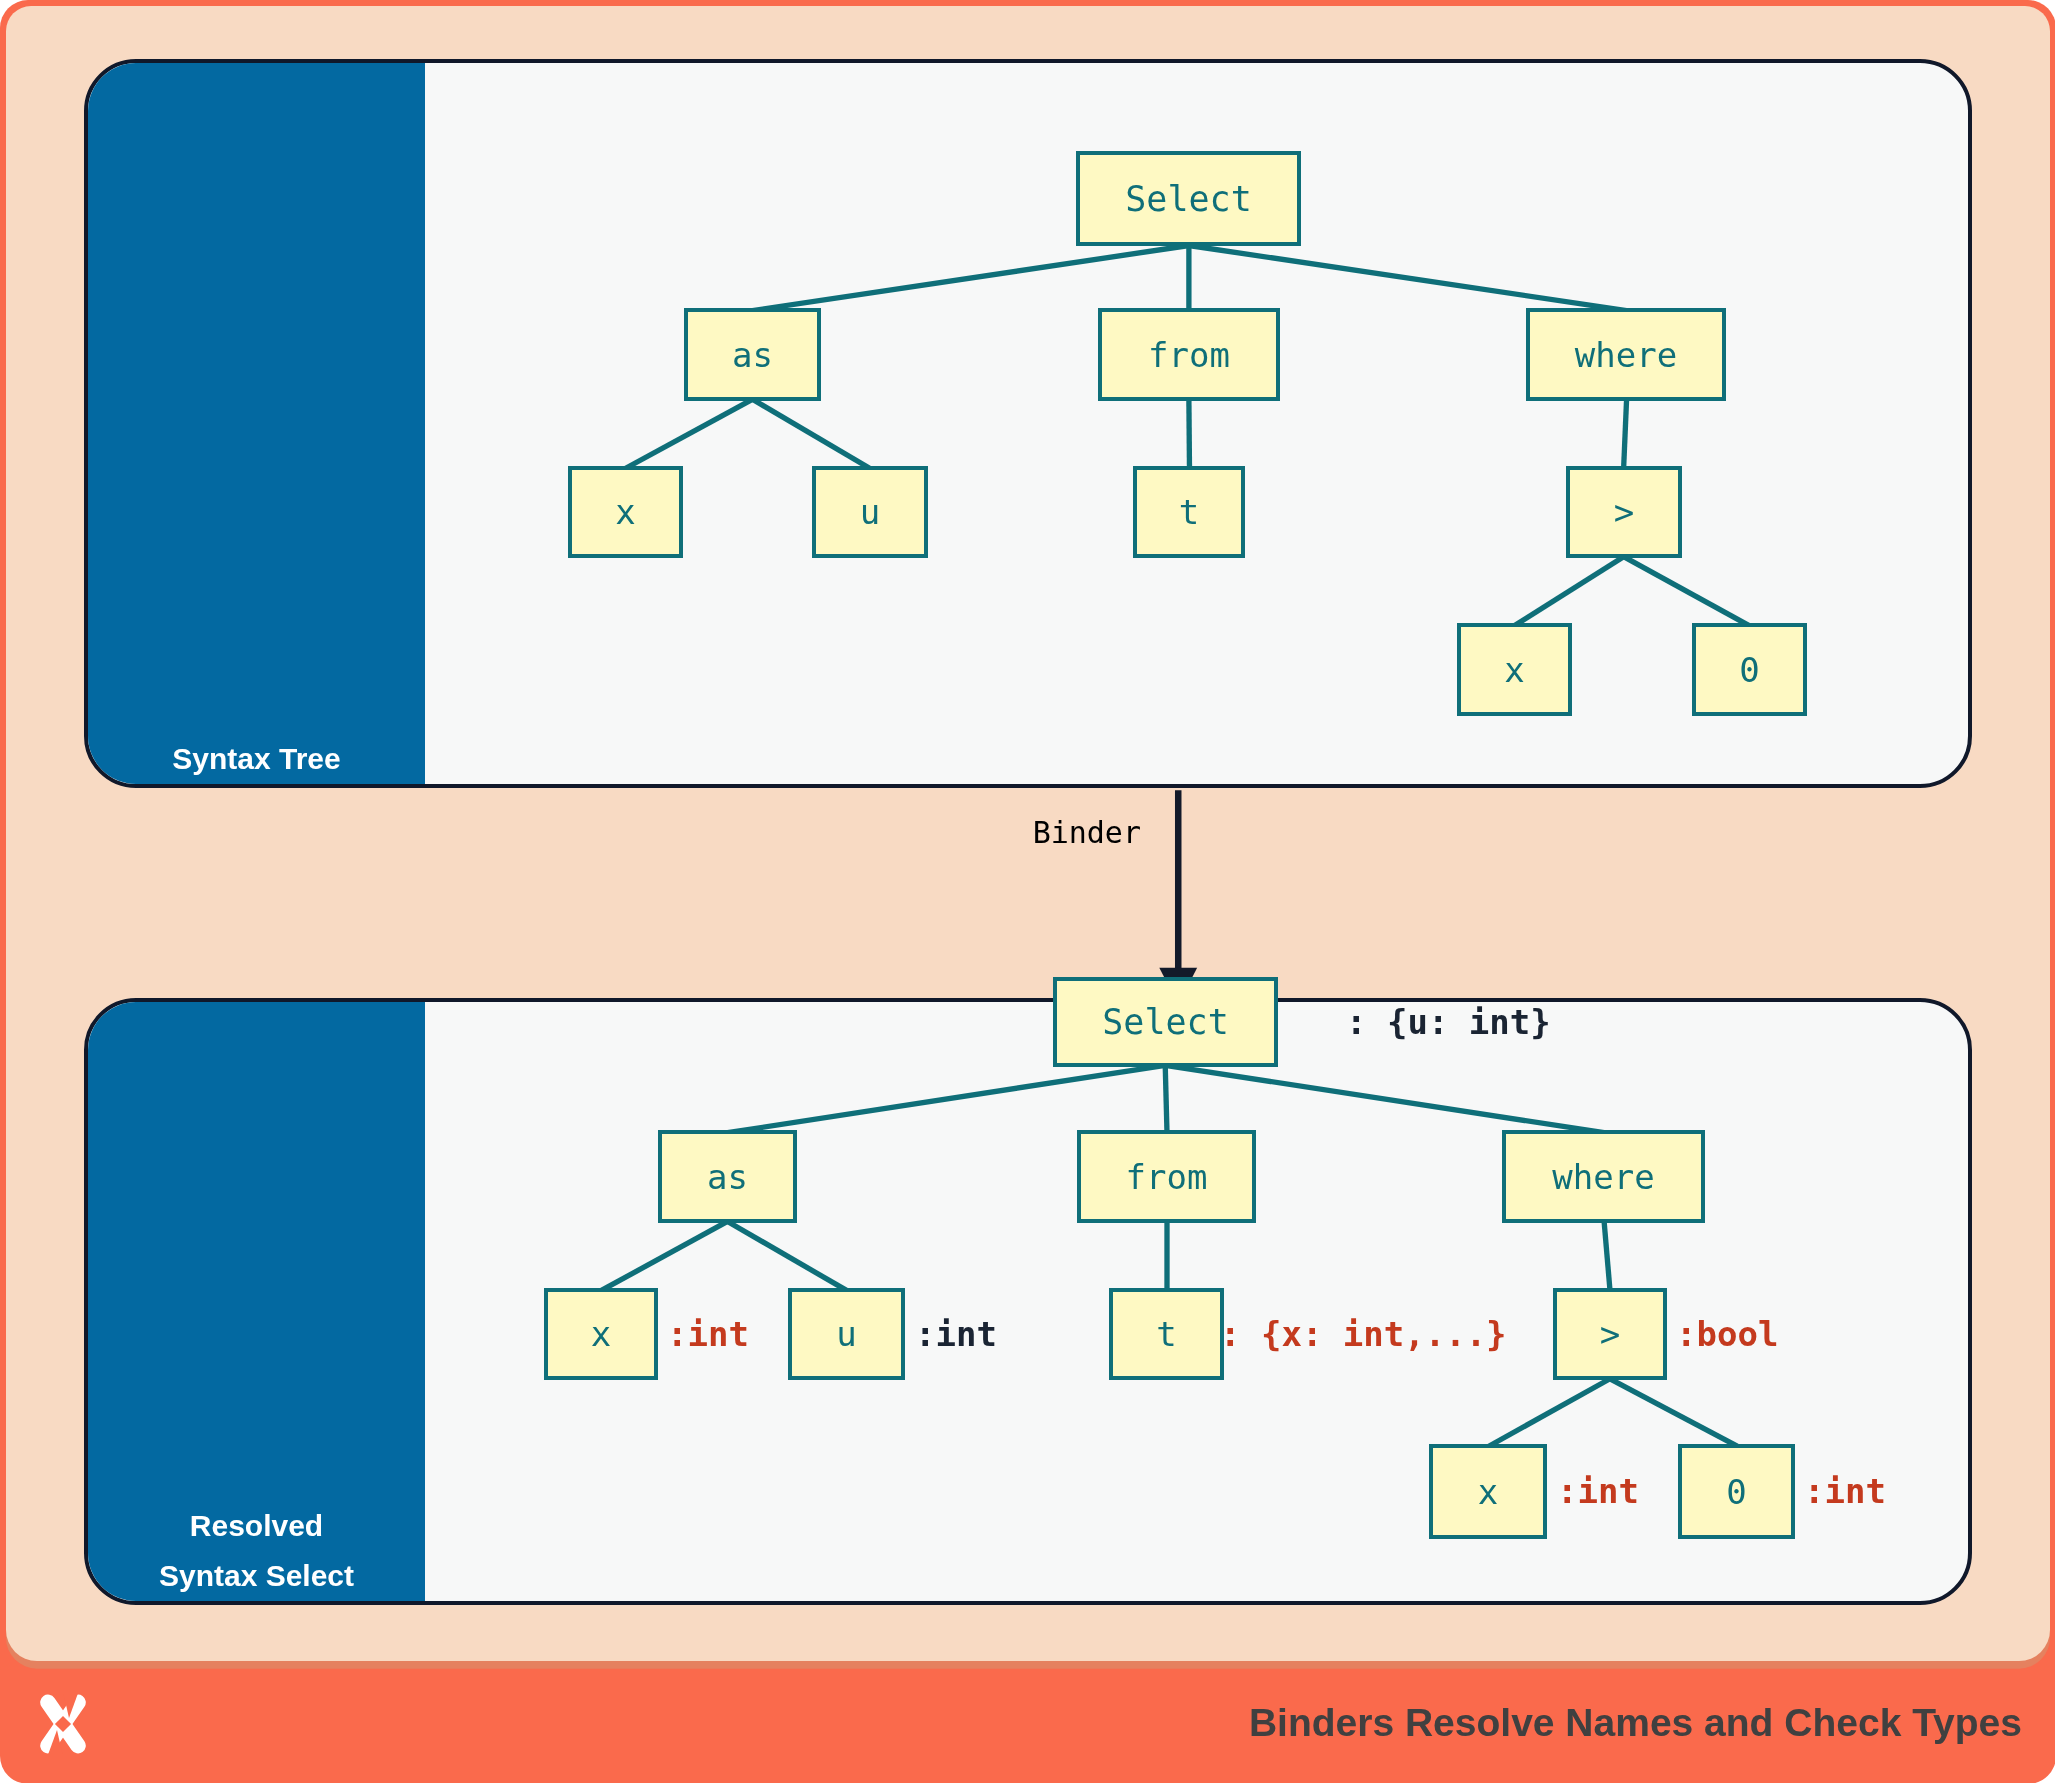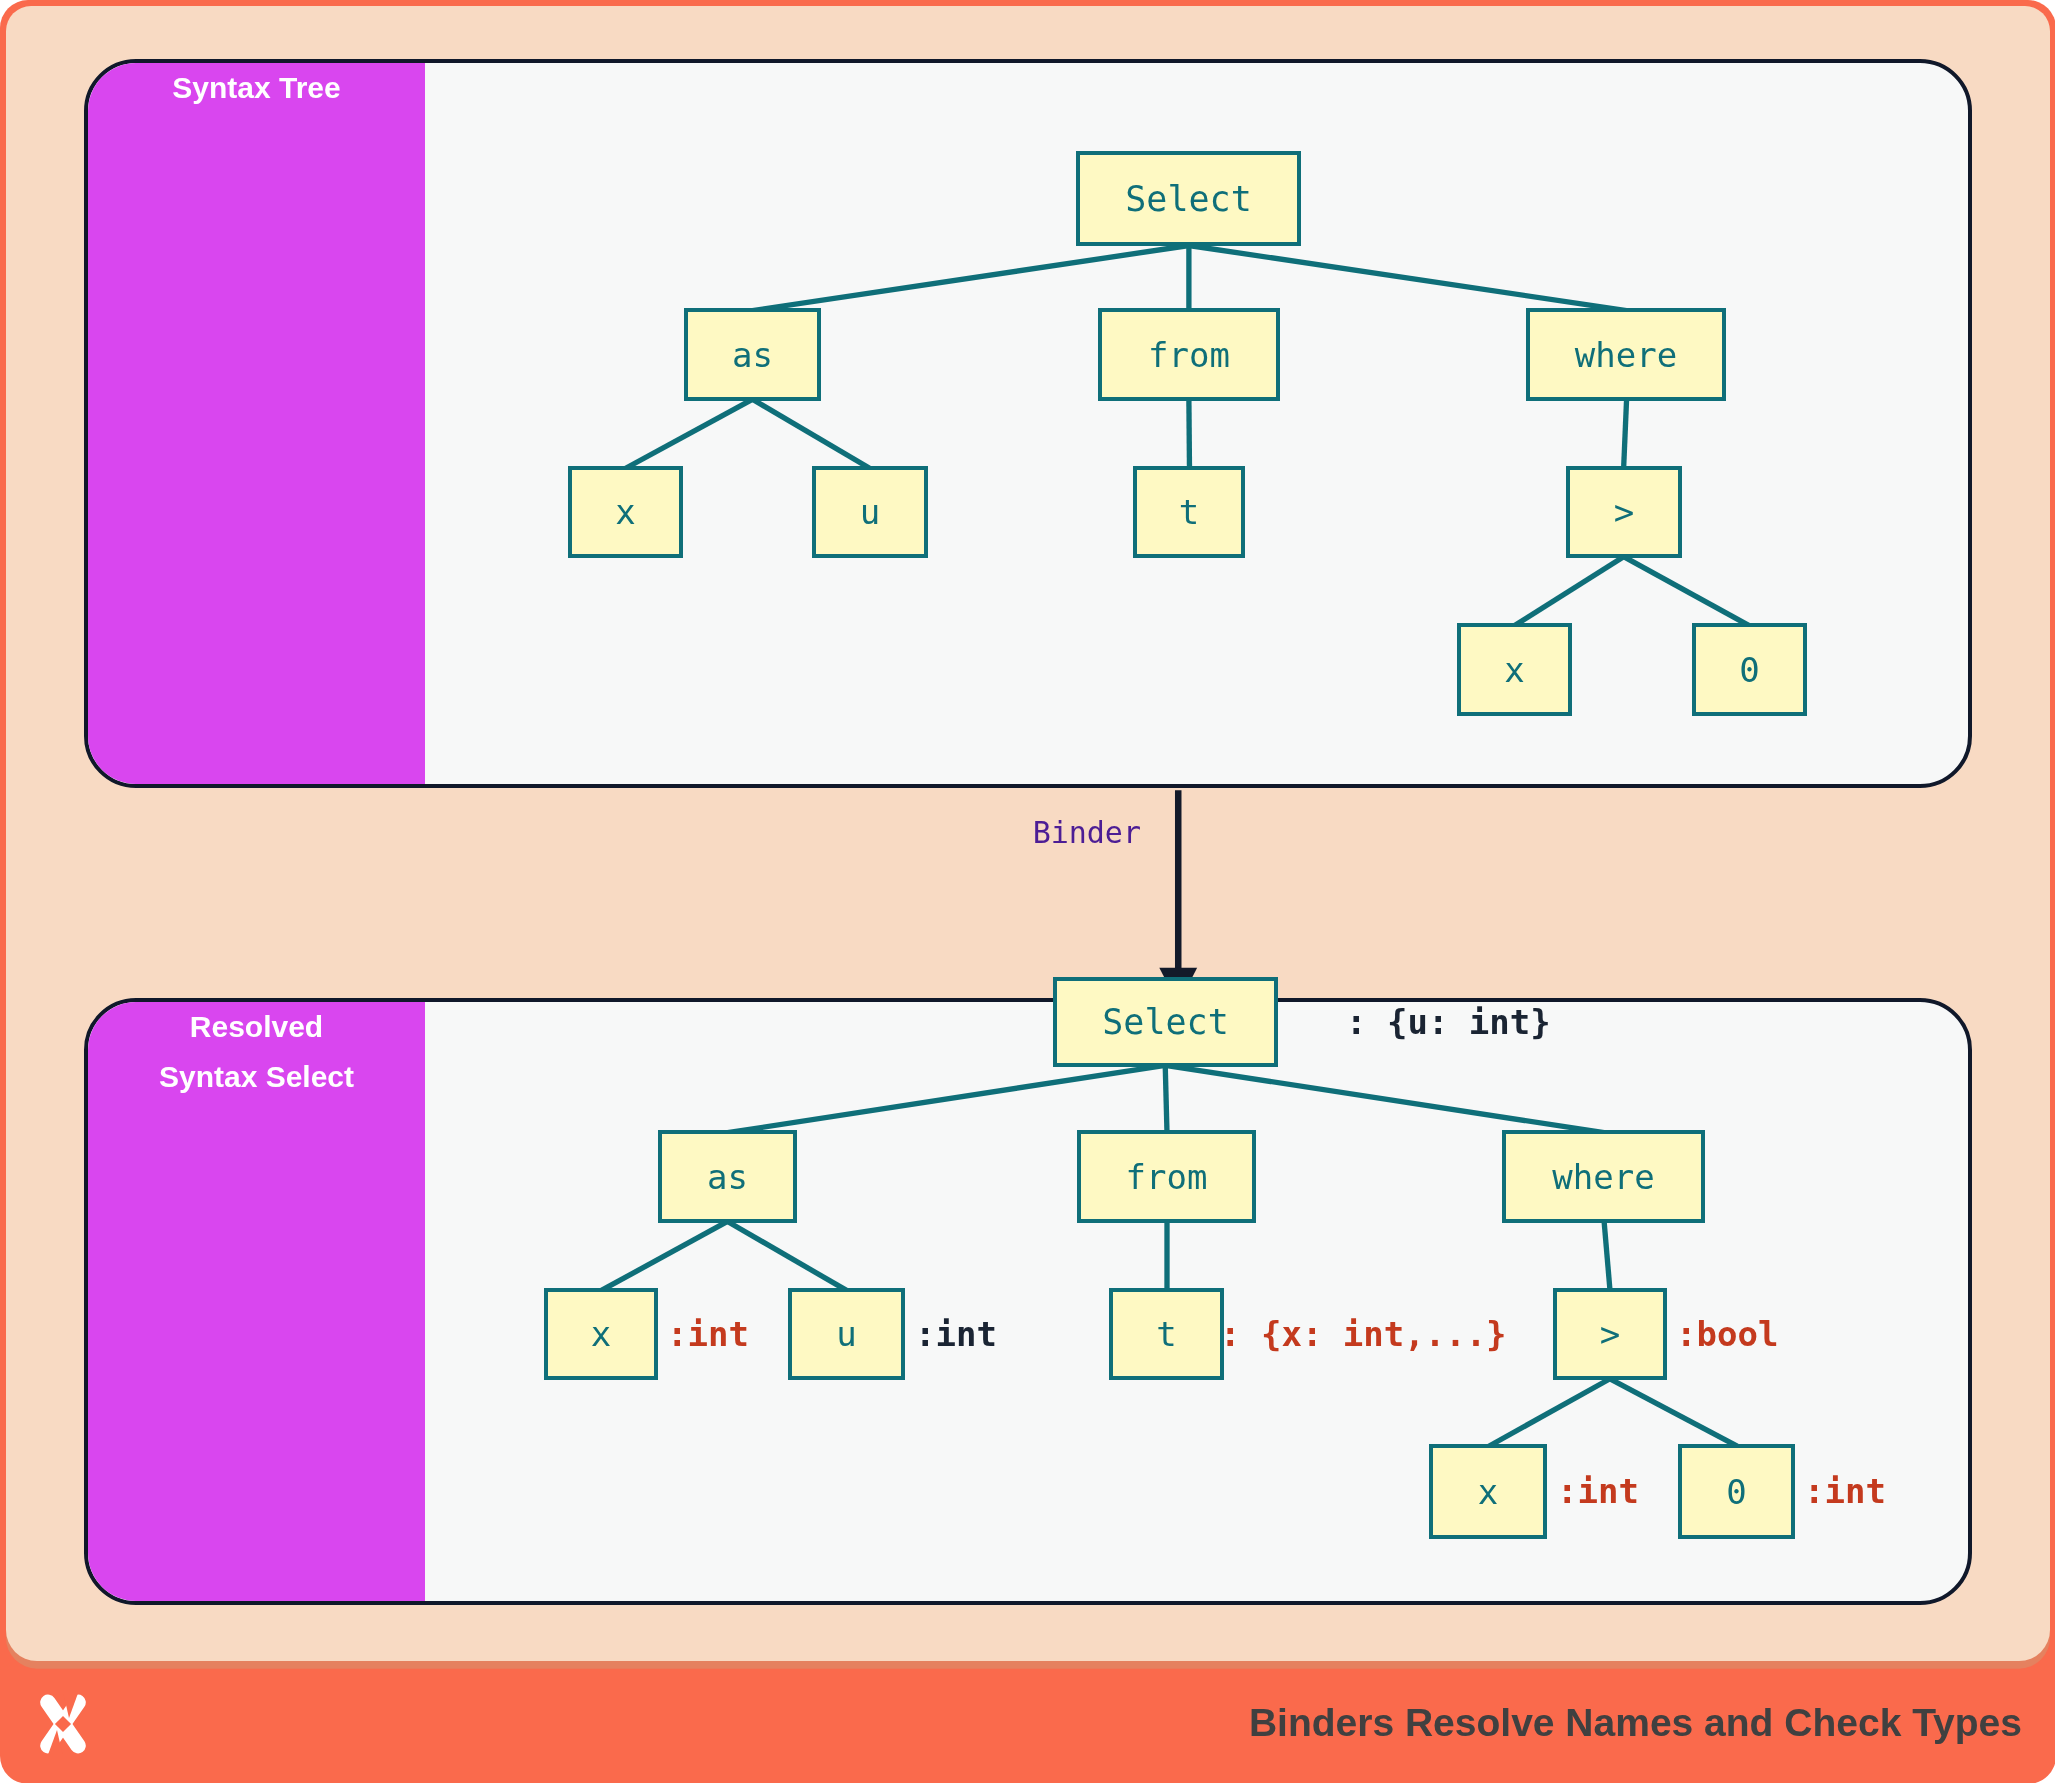--- a/index.html
+++ b/index.html
@@ -14,22 +14,22 @@
     box-shadow:0 7.7px 0 0 #E5815F;
   }
   .panel{
     position:absolute;left:84px;width:1888px;box-sizing:border-box;
     border:4.7px solid #10182A;border-radius:52px;background:#F7F8F8;
     overflow:hidden;display:flex;
   }
   .panel-top{top:59px;height:729px;}
   .panel-bottom{top:998px;height:607px;}
   .sidebar{
-    width:337px;flex:0 0 337px;background:#d946ef;
-    display:flex;align-items:flex-start;justify-content:center;
+    width:337px;flex:0 0 337px;background:#0369a1;
+    display:flex;align-items:flex-end;justify-content:center;
   }
   .panel-label{
     color:#FFFFFF;font-weight:700;font-size:30px;line-height:50px;
     text-align:center;font-family:"Liberation Sans",sans-serif;
   }
   .content{flex:1;}
   .edges{position:absolute;left:0;top:0;width:2056px;height:1784px;pointer-events:none;}
   .node{
     position:absolute;box-sizing:border-box;border:4.7px solid #0F6F79;
     background:#fef9c3;display:flex;align-items:center;justify-content:center;
@@ -37,21 +37,21 @@
   }
   .node-lg{font-size:35px;}
   .ann{
     position:absolute;height:50px;line-height:50px;white-space:pre;
     font-family:"DejaVu Sans Mono",monospace;font-weight:bold;font-size:34px;
   }
   .ann-red{color:#C43A1E;}
   .ann-ink{color:#1A2433;}
   .binder-label{
     position:absolute;left:964px;top:815px;width:177px;text-align:right;
-    font-family:"DejaVu Sans Mono",monospace;font-size:30px;color:#4c1d95;
+    font-family:"DejaVu Sans Mono",monospace;font-size:30px;color:#000000;
   }
   .footer-title{
     position:absolute;right:34px;top:1694px;line-height:57px;
     color:#404040;font-weight:700;font-size:39px;
     font-family:"Liberation Sans",sans-serif;
   }
   .logo{position:absolute;left:33px;top:1694px;width:60px;height:60px;}
 </style>
 </head>
 <body>

